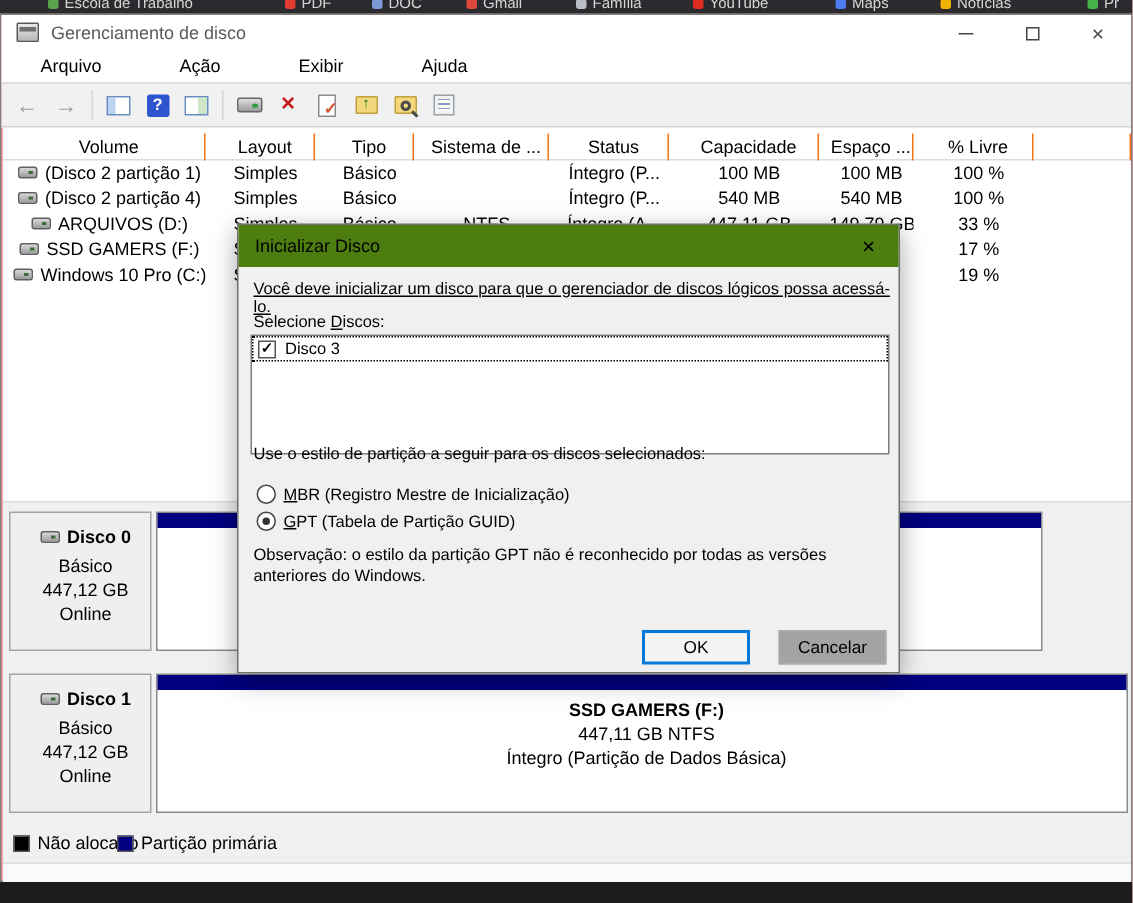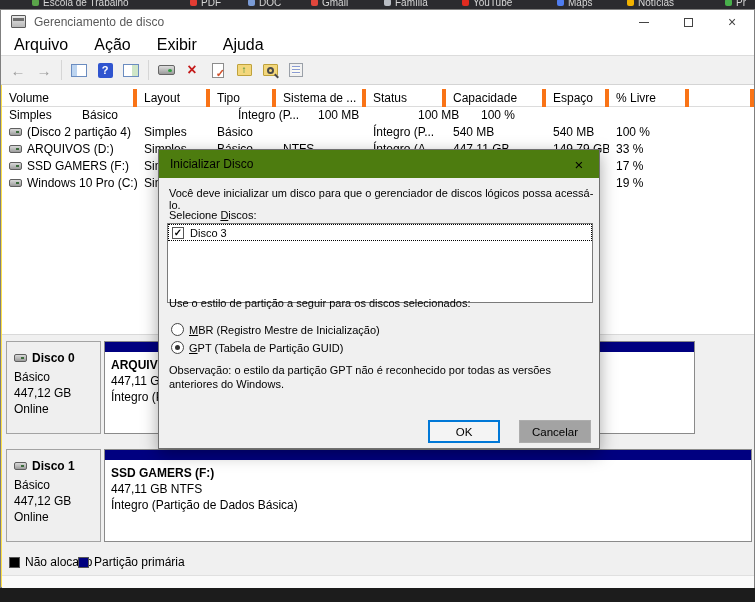--- a/index.html
+++ b/index.html
@@ -7,35 +7,35 @@
   .screen { position:relative; width:755px; height:602px; background:#fff; overflow:hidden;
             font-family:"Liberation Sans", sans-serif; font-size:12px; color:#000; }
 
   
   .bm-bar { position:absolute; left:0; top:0; width:755px; height:9px; background:#2b2b2f; overflow:hidden; z-index:5; }
   .bm-item { position:absolute; top:-5px; height:14px; display:flex; align-items:center; gap:4px;
              color:#d6d6d6; font-size:10px; white-space:nowrap; }
   .bm-dot { width:7px; height:7px; border-radius:2px; flex:0 0 auto; }
 
   
-  .win { position:absolute; left:0; top:9px; width:755px; height:579px; background:#fde047;
-         border:1px solid #7f7f7f; }
+  .win { position:absolute; left:0; top:9px; width:755px; height:579px; background:#fca5a5;
+         border:1px solid #7f7f7f;text-align:center; }
 
   .titlebar { position:absolute; left:0; top:0; width:100%; height:24px; background:#fff; }
   .app-ico { position:absolute; left:10px; top:5px; width:15px; height:13px;
              border:1px solid #5a5a5a; background:linear-gradient(#e8e8e8,#b8b8b8); border-radius:1px; }
   .app-ico::after { content:""; position:absolute; left:1px; top:2px; right:1px; height:3px; background:#6e6e6e; }
   .title-text { position:absolute; left:33px; top:0; line-height:24px; color:#5a5a5a; font-size:12px; }
   .win-btn { position:absolute; top:0; width:44px; height:24px; display:flex; align-items:center; justify-content:center; }
   .glyph-min { width:10px; height:1px; background:#444; }
   .glyph-max { width:9px; height:9px; border:1px solid #444; }
   .glyph-close { font-size:14px; color:#444; line-height:1; }
 
   .menubar { position:absolute; left:0; top:24px; width:100%; height:21px; background:#fff; display:flex; align-items:center; }
-  .menu-item { padding:0 13px; line-height:21px; font-size:16px; }
+  .menu-item { padding:0 26px; line-height:21px; font-size:12px; }
 
   .toolbar { position:absolute; left:0; top:45px; width:100%; height:30px; background:#f1f1f1;
              border-top:1px solid #dcdcdc; border-bottom:1px solid #d4d4d4;
              display:flex; align-items:center; padding-left:4px; }
   .tb-btn { width:24px; height:24px; display:flex; align-items:center; justify-content:center; margin:0 1px; }
   .tb-sep { width:1px; height:20px; background:#d6d6d6; margin:0 4px; }
   .arrow { font-size:15px; font-weight:bold; color:#9a9a9a; line-height:1; }
   .ic-win { position:relative; width:16px; height:13px; background:#fff; border:1px solid #6a8cc0; }
   .ic-win .pane-l { position:absolute; left:0; top:0; bottom:0; width:5px; background:#bcd4f0; }
   .ic-win .pane-r { position:absolute; right:0; top:0; bottom:0; width:6px; background:#cfe6c8; }
@@ -52,21 +52,21 @@
   .ic-folder .up { color:#1f7f2e; font-weight:bold; font-size:10px; line-height:1; }
   .mag { position:relative; width:7px; height:7px; border:2px solid #4a4a4a; border-radius:50%; }
   .mag::after { content:""; position:absolute; left:5px; top:6px; width:5px; height:2px; background:#4a4a4a; transform:rotate(45deg); }
   .ic-task { width:14px; height:14px; background:#fbfbf3; border:1px solid #9aa0a8;
              background-image:repeating-linear-gradient(#fbfbf3 0 2px, #8a9bd4 2px 3px); background-clip:content-box; padding:2px; }
 
   
   .volpane { position:absolute; left:1px; top:75px; width:752px; height:249px; background:#fff; }
   .vrow { display:flex; height:17px; line-height:17px; white-space:nowrap; }
   .vhead { position:absolute; left:0; top:4px; width:100%; height:18px; line-height:18px; border-bottom:1px solid #dcdcdc; display:flex; }
-  .hc { border-right:4px solid #f97316; padding-left:7px; overflow:hidden; height:18px; }
+  .hc { border-right:1px solid #f97316; padding-left:7px; overflow:hidden; height:18px; }
   .vc { padding-left:7px; overflow:hidden; }
   .w0{width:135px} .w1{width:73px} .w2{width:66px} .w3{width:90px} .w4{width:80px} .w5{width:100px} .w6{width:63px} .w7{width:80px} .w8{flex:1}
   .rows { position:absolute; left:0; top:22px; width:100%; }
   .hdd { display:inline-block; width:13px; height:8px; background:linear-gradient(#d9d9d9,#9c9c9c);
          border:1px solid #5f5f5f; border-radius:2px; position:relative; vertical-align:middle; margin-right:5px; margin-top:-2px; }
   .hdd::after { content:""; position:absolute; right:2px; top:2px; width:3px; height:2px; background:#3c6b3c; }
 
   
   .gfx { position:absolute; left:1px; top:324px; width:752px; height:241px; background:#f0f0f0; border-top:1px solid #d9d9d9; }
   .diskbox { position:absolute; width:95px; height:93px; background:#efefef; border:1px solid #a3a3a3; padding:9px 0 0 7px; }
@@ -227,20 +227,21 @@
         <span class="hc w2">Tipo</span>
         <span class="hc w3">Sistema de ...</span>
         <span class="hc w4">Status</span>
         <span class="hc w5">Capacidade</span>
         <span class="hc w6">Espaço ...</span>
         <span class="hc w7">% Livre</span>
         <span class="hc w8"></span>
       </div>
       <div class="rows">
         <div class="vrow">
+          <span class="vc w0"><span class="hdd"></span><span>(Disco 2 partição 1)</span></span>
           <span class="vc w1">Simples</span>
           <span class="vc w2">Básico</span>
           <span class="vc w3"></span>
           <span class="vc w4">Íntegro (P...</span>
           <span class="vc w5">100 MB</span>
           <span class="vc w6">100 MB</span>
           <span class="vc w7">100 %</span>
         </div>
         <div class="vrow">
           <span class="vc w0"><span class="hdd"></span><span>(Disco 2 partição 4)</span></span>
@@ -330,21 +331,21 @@
   </div>
 
   <div class="taskbar"></div>
 
   <div class="dialog">
     <div class="dlg-titlebar">
       <span class="dlg-title">Inicializar Disco</span>
       <span class="dlg-close">×</span>
     </div>
 
-    <div class="dlg-text" style="left:10px; top:37px; width:426px;">Você deve inicializar um disco para que o gerenciador de discos lógicos possa acessá-lo.</div>
+    <div class="dlg-text" style="left:10px; top:37px; width:426px;text-decoration:underline;">Você deve inicializar um disco para que o gerenciador de discos lógicos possa acessá-lo.</div>
 
     <div class="dlg-text" style="left:10px; top:59px;"><span>Selecione </span><span class="u">D</span><span>iscos:</span></div>
 
     <div class="listbox">
       <div class="lb-row">
         <span class="cb">
             <span>✓</span>
           </span>
         <span class="lb-label">Disco 3</span>
       </div>

